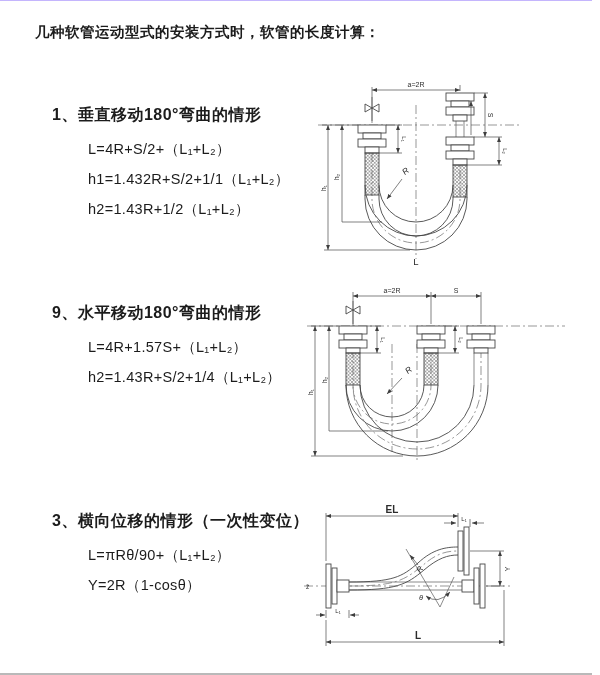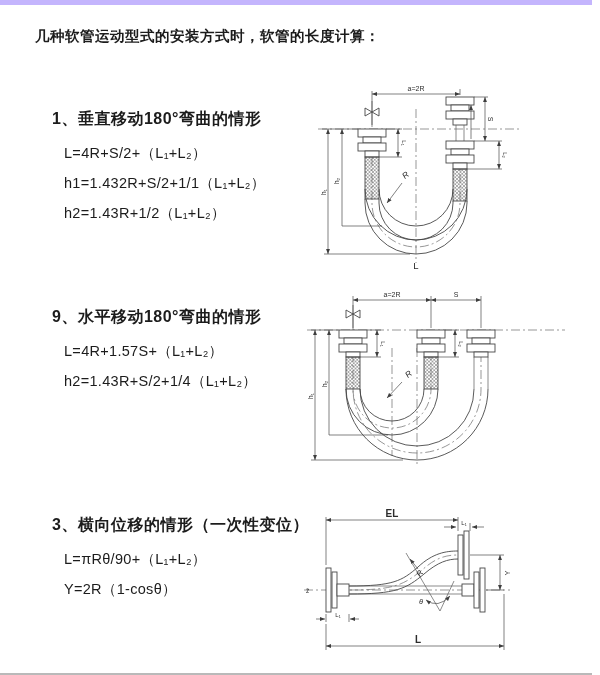--- a/index.html
+++ b/index.html
@@ -1,25 +1,25 @@
 <!DOCTYPE html>
 <html><head>
 <meta charset="utf-8">
 <style>
   html,body{margin:0;padding:0;background:#ffffff;}
   .page{
     position:relative;width:592px;height:675px;background:#ffffff;
     font-family:"Liberation Sans",sans-serif;color:#1c1c1c;overflow:hidden;
-    border-top:5px solid #c4b5fd;border-bottom:2px solid #b9b9b9;box-sizing:border-box;
+    border-top:1px solid #c4b5fd;border-bottom:2px solid #b9b9b9;box-sizing:border-box;
   }
   .title{position:absolute;left:35px;top:22px;font-size:14.5px;font-weight:bold;letter-spacing:.5px;}
   .section{position:absolute;left:52px;width:300px;}
   .sec-heading{font-size:16px;font-weight:bold;letter-spacing:.5px;}
   .formulas{margin-top:8px;}
-  .formula{font-size:14.5px;letter-spacing:.3px;height:30px;line-height:30px;margin-left:12px;white-space:nowrap;}
+  .formula{font-size:14.5px;letter-spacing:.3px;height:30px;line-height:30px;margin-left:36px;white-space:nowrap;}
   .diag{position:absolute;}
   svg text{font-family:"Liberation Sans",sans-serif;fill:#2c2c2c;}
   svg .ln{stroke:#474747;stroke-width:0.9;fill:none;}
   svg .thin{stroke:#5a5a5a;stroke-width:0.7;fill:none;}
   svg .cl{stroke:#6a6a6a;stroke-width:0.7;fill:none;stroke-dasharray:9 3 2 3;}
   svg .fit{stroke:#474747;stroke-width:0.9;fill:#ffffff;}
   svg .dim{stroke:#4a4a4a;stroke-width:0.7;fill:none;}
 </style>
 </head>
 <body>

